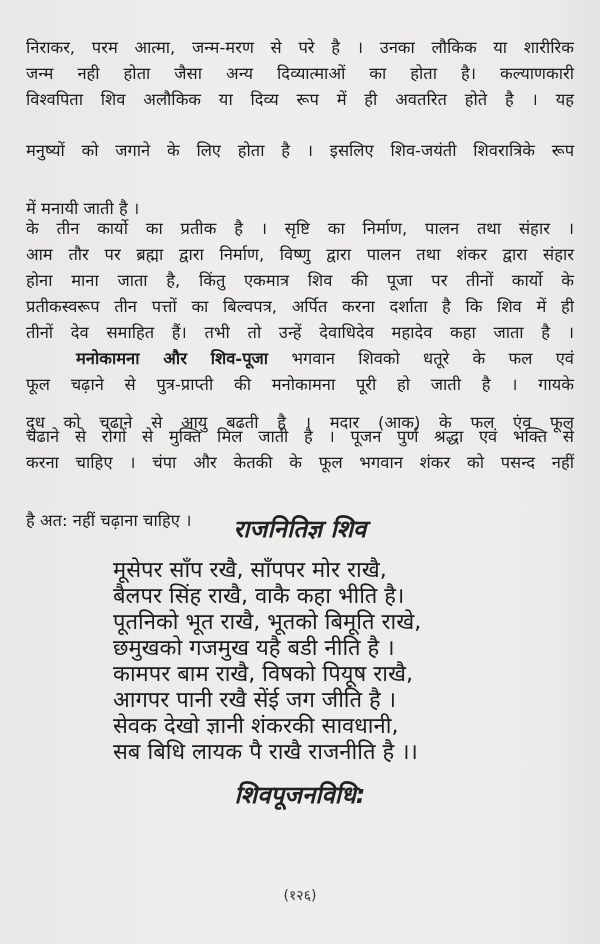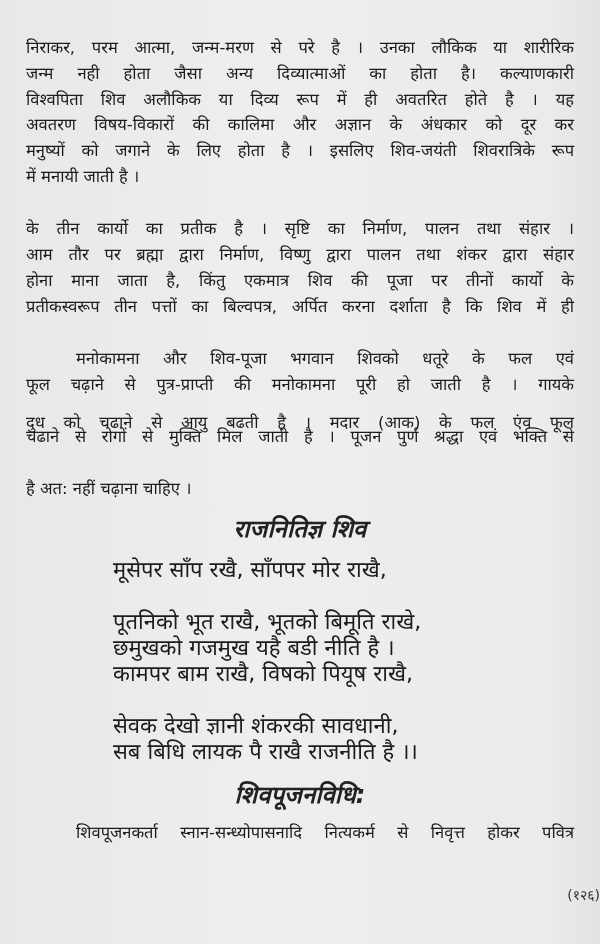--- a/index.html
+++ b/index.html
@@ -12,66 +12,68 @@
     .page {
       position: relative; width: 600px; height: 944px;
       background: linear-gradient(90deg, #e9e8e6 0%, #efeeec 40%, #ecebe9 85%, #dcdbd9 100%);
       padding-left: 44px;
     }
     .line {
       position: absolute; left: 26px; width: 548px;
       font-size: 16.5px; line-height: 22px; white-space: nowrap;
       text-align: justify; text-align-last: justify;
     }
-    .line.last { text-align-last: left; }
+    .line.last { text-align-last: left; margin-top: 32px; }
     .indent { left: 76px; width: 498px; }
-    .bold { font-weight: normal; }
+    .bold { font-weight: bold; }
     .heading {
       position: absolute; left: 0; width: 600px; text-align: center;
       font-style: italic; font-weight: bold; font-size: 24px; line-height: 30px;
       color: #222;
     }
     .verse {
       position: absolute; left: 113px; font-size: 22px; line-height: 22px; white-space: nowrap;
     }
     .page-number {
-      position: absolute; left: 0; width: 600px; text-align: right;
+      position: absolute; left: 0; width: 600px; text-align: center;
       font-size: 14px; color: #333;
     }
   </style>
 </head>
 <body>
 
 <div class="page">
 
   <div class="line" style="top:37px">निराकर, परम आत्मा, जन्म-मरण से परे है । उनका लौकिक या शारीरिक</div>
   <div class="line" style="top:63px">जन्म नही होता जैसा अन्य दिव्यात्माओं का होता है। कल्याणकारी</div>
   <div class="line" style="top:89px">विश्वपिता शिव अलौकिक या दिव्य रूप में ही अवतरित होते है । यह</div>
-  <div class="line" style="top:114px">अवतरण विषय-विकारों की कालिमा और अज्ञान के अंधकार को दूर कर</div>
   <div class="line" style="top:140px">मनुष्यों को जगाने के लिए होता है । इसलिए शिव-जयंती शिवरात्रिके रूप</div>
   <div class="line last" style="top:166px">में मनायी जाती है ।</div>
 
   <div class="line" style="top:218px">के तीन कार्यो का प्रतीक है । सृष्टि का निर्माण, पालन तथा संहार ।</div>
   <div class="line" style="top:244px">आम तौर पर ब्रह्मा द्वारा निर्माण, विष्णु द्वारा पालन तथा शंकर द्वारा संहार</div>
   <div class="line" style="top:270px">होना माना जाता है, किंतु एकमात्र शिव की पूजा पर तीनों कार्यो के</div>
   <div class="line" style="top:296px">प्रतीकस्वरूप तीन पत्तों का बिल्वपत्र, अर्पित करना दर्शाता है कि शिव में ही</div>
+  <div class="line" style="top:322px">तीनों देव समाहित हैं। तभी तो उन्हें देवाधिदेव महादेव कहा जाता है ।</div>
 
   <div class="line indent" style="top:348px"><span class="bold">मनोकामना और शिव-पूजा</span> <span>भगवान शिवको धतूरे के फल एवं</span></div>
   <div class="line" style="top:374px">फूल चढ़ाने से पुत्र-प्राप्ती की मनोकामना पूरी हो जाती है । गायके</div>
   <div class="line" style="top:412px">दुध को चढाने से आयु बढती है । मदार (आक) के फल एंव फूल</div>
   <div class="line" style="top:426px">चढाने से रोगों से मुक्ति मिल जाती है । पूजन पुर्ण श्रद्धा एवं भक्ति से</div>
+  <div class="line" style="top:452px">करना चाहिए । चंपा और केतकी के फूल भगवान शंकर को पसन्द नहीं</div>
   <div class="line last" style="top:478px">है अत: नहीं चढ़ाना चाहिए ।</div>
 
   <div class="heading" style="top:514px">राजनितिज्ञ शिव</div>
 
   <div class="verse" style="top:559px">मूसेपर साँप रखै, साँपपर मोर राखै,</div>
+  <div class="verse" style="top:585px">बैलपर सिंह राखै, वाकै कहा भीति है।</div>
   <div class="verse" style="top:611px">पूतनिको भूत राखै, भूतको बिमूति राखे,</div>
   <div class="verse" style="top:663px">कामपर बाम राखै, विषको पियूष राखै,</div>
   <div class="verse" style="top:637px">छमुखको गजमुख यहै बडी नीति है ।</div>
+  <div class="verse" style="top:689px">आगपर पानी रखै सेंई जग जीति है ।</div>
   <div class="verse" style="top:715px">सेवक देखो ज्ञानी शंकरकी सावधानी,</div>
   <div class="verse" style="top:741px">सब बिधि लायक पै राखै राजनीति है ।।</div>
 
   <div class="heading" style="top:780px">शिवपूजनविधि:</div>
 
-  <div class="line indent" style="top:822px">शिवपूजनकर्ता स्नान-सन्ध्योपासनादि नित्यकर्म से निवृत्त होकर पवित्र</div>
 
   <div class="page-number" style="top:885px">(१२६)</div>
 </div>
 
 </body></html>

